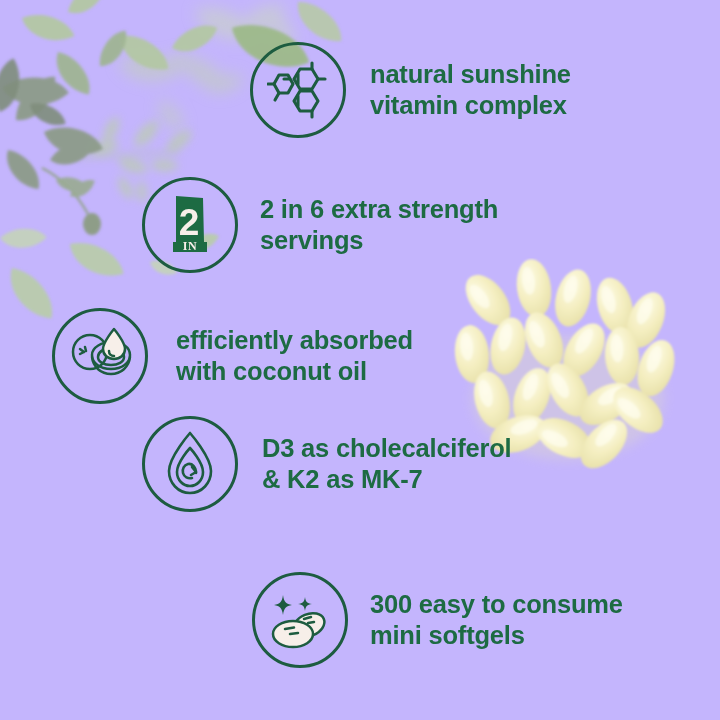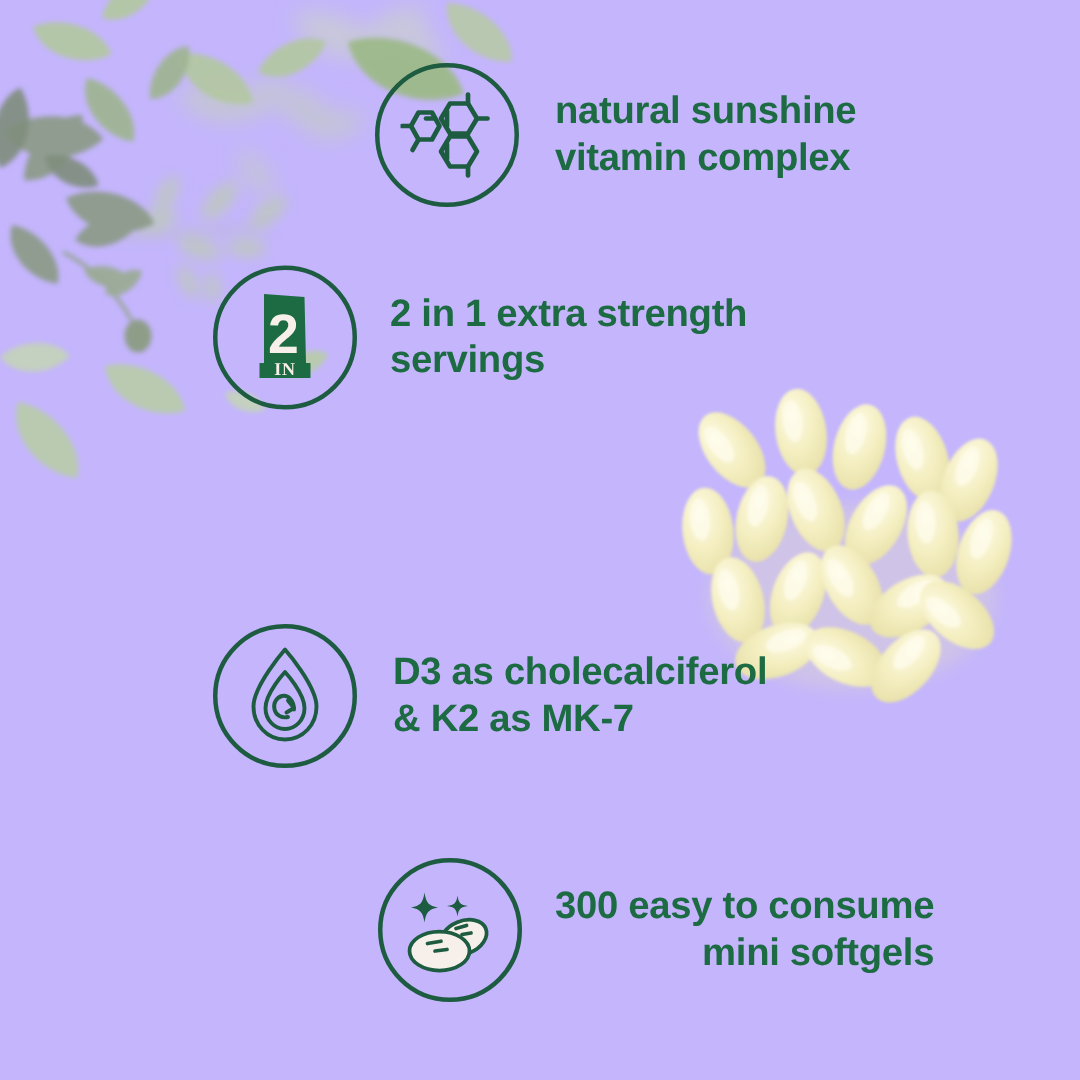--- a/index.html
+++ b/index.html
@@ -76,21 +76,21 @@
   
   #row-1 { left: 250px; top: 42px; }
   #row-2 { left: 142px; top: 177px; }
   #row-3 { left: 52px;  top: 308px; }
   #row-4 { left: 142px; top: 416px; }
   #row-5 { left: 252px; top: 572px; }
 
   #row-1 .feature-text { margin-left: 24px; }
   #row-3 .feature-text { margin-left: 28px; }
   #row-4 .feature-text { margin-left: 24px; }
-  #row-5 .feature-text { margin-left: 22px; text-align: right; }
+  #row-5 .feature-text { margin-left: 22px; }
 </style>
 </head>
 <body>
 
 <div id="page">
 
   <svg id="foliage" viewBox="0 0 420 330" xmlns="http://www.w3.org/2000/svg">
     <defs>
       <filter id="soft1" x="-40%" y="-40%" width="180%" height="180%">
         <feGaussianBlur stdDeviation="1.6"></feGaussianBlur>
@@ -377,24 +377,43 @@
     <div class="icon-circle">
       <svg width="54" height="62" viewBox="0 0 54 62" xmlns="http://www.w3.org/2000/svg">
 
         <path d="M13,2 L40,4 L41,48 L44,48 L44,58 L10,58 L10,48 L13,48 Z" fill="#1d6b43"></path>
 
         <text x="26" y="41" text-anchor="middle" font-family="'Liberation Sans', sans-serif" font-size="37" font-weight="700" fill="#f7efe9">2</text>
 
         <text x="27" y="56" text-anchor="middle" font-family="'Liberation Serif', serif" font-size="12" font-weight="700" letter-spacing="0.5" fill="#f7efe9">IN</text>
       </svg>
     </div>
-    <div class="feature-text">2 in 1 extra strength
+    <div class="feature-text">2 in 6 extra strength
 servings</div>
   </div>
 
+  <div class="feature-row" id="row-3">
+    <div class="icon-circle">
+      <svg width="64" height="58" viewBox="0 0 64 58" xmlns="http://www.w3.org/2000/svg" fill="none" stroke="#1d5c40" stroke-width="2.5" stroke-linecap="round" stroke-linejoin="round">
+
+        <circle cx="22" cy="25" r="17"></circle>
+
+        <path d="M12,22 l4,3 M12,27 l4,-2 M17,20 l1,4"></path>
+
+        <path d="M24,28 C24,20 34,15 44,15 C54,15 62,20 62,28 C62,36 54,42 43,42 C32,42 24,36 24,28 Z"></path>
+        <path d="M30,30 C30,25 36,21 43,21 C50,21 56,25 56,30 C56,35 50,38 43,38 C36,38 30,35 30,30 Z"></path>
+        <path d="M24,30 C25,40 33,47 43,47 C53,47 61,40 62,30"></path>
+
+        <path d="M46,2 C46,2 35,15 35,22 C35,28 40,32 46,32 C52,32 57,28 57,22 C57,15 46,2 46,2 Z" fill="#f7efe9"></path>
+        <path d="M41,24 C41,27 43,29 46,29"></path>
+      </svg>
+    </div>
+    <div class="feature-text">efficiently absorbed
+with coconut oil</div>
+  </div>
 
   <div class="feature-row" id="row-4">
     <div class="icon-circle">
       <svg width="54" height="66" viewBox="0 0 54 66" xmlns="http://www.w3.org/2000/svg" fill="none" stroke="#1d5c40" stroke-width="2.6" stroke-linecap="round" stroke-linejoin="round">
 
         <path d="M27,2 C27,2 6,26 6,40 C6,52 15,62 27,62 C39,62 48,52 48,40 C48,26 27,2 27,2 Z"></path>
 
         <path d="M27,17 C27,17 14,31 14,41 C14,49 20,55 27,55 C34,55 40,49 40,41 C40,31 27,17 27,17 Z"></path>
 
         <path d="M33,42 C33,36 29,32 25,33 C21,34 19,38 20,42 C21,46 25,48 29,47"></path>

